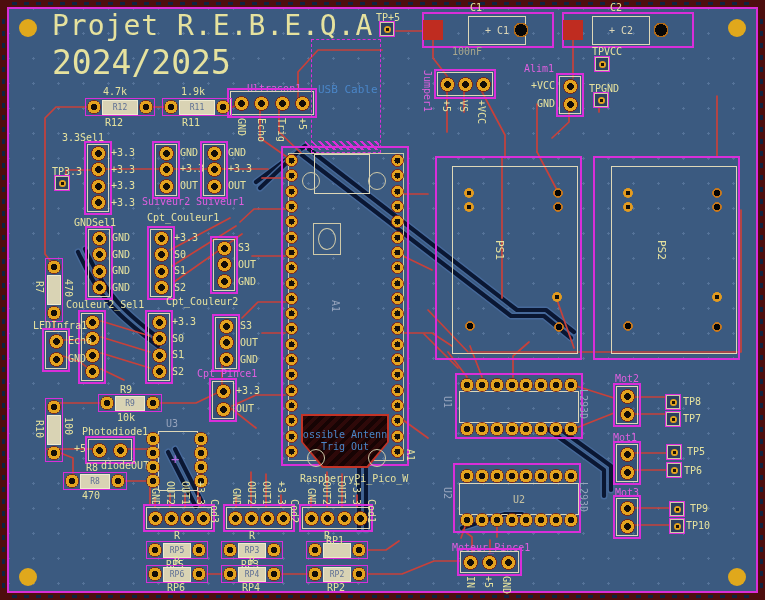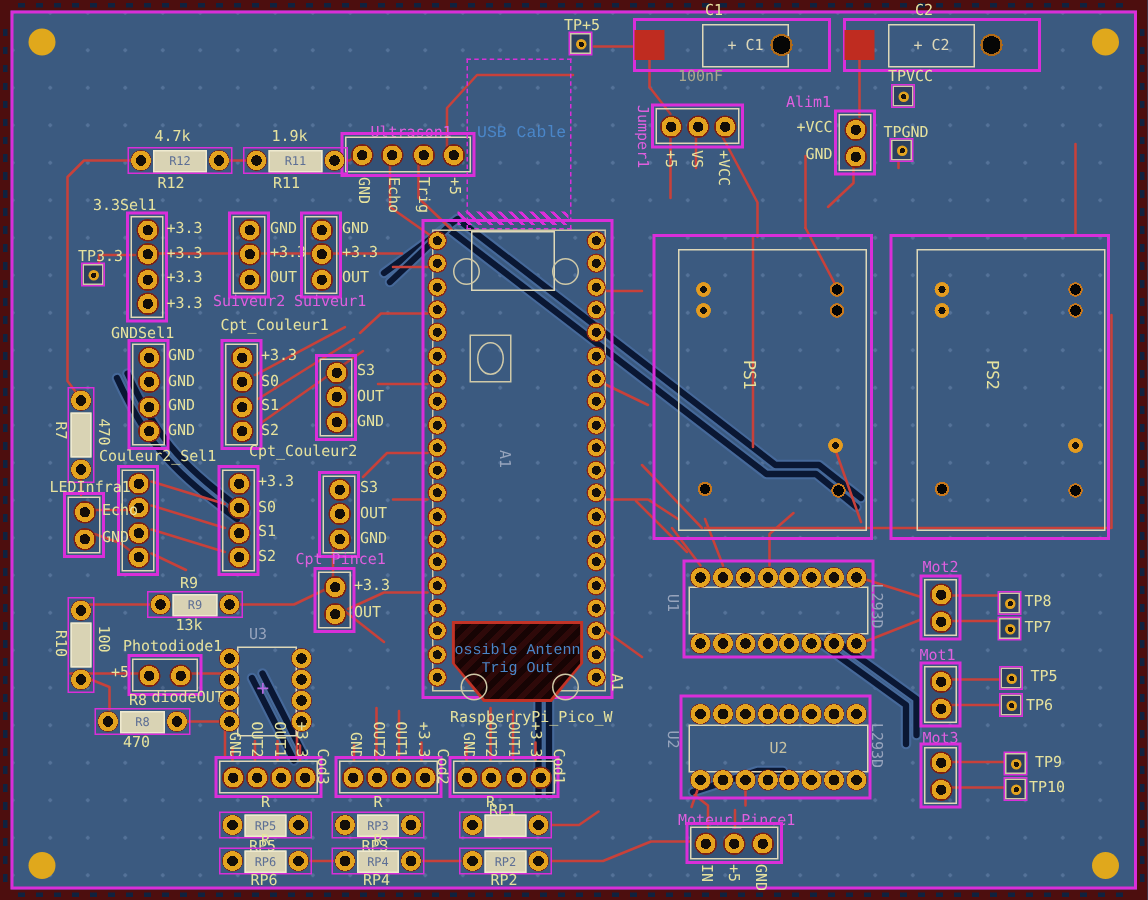--- a/index.html
+++ b/index.html
@@ -16,21 +16,21 @@
   .stage{position:absolute;inset:0;}
   svg.traces{position:absolute;left:0;top:0;}
   .tr{stroke:#c8413a;stroke-width:1.7;fill:none;stroke-linecap:round;stroke-linejoin:round;}
   .tu{stroke:#46699a;stroke-width:7;fill:none;stroke-linecap:round;stroke-linejoin:round;}
   .td{stroke:#0a1733;stroke-width:4.2;fill:none;stroke-linecap:round;stroke-linejoin:round;}
   .dot{position:absolute;width:18px;height:18px;border-radius:50%;background:#e0a81c;}
   .lbl{position:absolute;font-size:10px;line-height:1;color:#e6e29e;white-space:pre;}
   .lbl.mag{color:#df5fdf;}
   .lbl.fab{color:#97a4bc;}
   .lbl.dim{color:#a9a88e;}
-  .lbl.blue{color:#4a86c8;font-family:Liberation Mono, monospace;}
+  .lbl.blue{color:#4a86c8;}
   .vt{transform:rotate(90deg);transform-origin:0 0;}
   .conn{position:absolute;display:flex;align-items:center;justify-content:space-around;
         border:1px solid #ded8b8;outline:2px solid #d92ed9;outline-offset:1px;background:rgba(10,20,40,.12);}
   .conn.v{flex-direction:column;}
   .pad{width:15px;height:15px;border-radius:50%;position:relative;flex:0 0 auto;
        background:radial-gradient(circle,#140e08 0 3.5px,#e3a31f 3.5px 6.5px,#7c2014 6.5px 7.6px,rgba(0,0,0,0) 7.6px);}
   .pad.sq::before{content:"";position:absolute;inset:-1px;background:#bf2c20;z-index:-1;}
   .bare{position:absolute;display:flex;justify-content:space-between;align-items:center;}
   .bare.v{flex-direction:column;}
   .bare .pad{width:14px;height:14px;}
@@ -143,20 +143,22 @@
   <path class="tr" d="M467,377 L448,352 M482,377 L470,346 M513,377 V356 L529,342"></path>
   <path class="tr" d="M467,521 L461,538 M497,521 V537"></path>
   <path class="tr" d="M150,475 V505 M198,475 V505 M54,313 V330"></path>
 </svg>
 
 <div class="dot" style="left:19px;top:19px"></div>
 <div class="dot" style="left:728px;top:19px"></div>
 <div class="dot" style="left:19px;top:568px"></div>
 <div class="dot" style="left:728px;top:568px"></div>
 
+<div class="lbl" style="left:52px;top:12px;font-size:28px;letter-spacing:1px">Projet R.E.B.E.Q.A</div>
+<div class="lbl" style="left:52px;top:46px;font-size:33px">2024/2025</div>
 
 <span class="lbl" style="left:376px;top:13px">TP+5</span>
 <div class="tp" style="left:380px;top:22px"></div>
 
 <div class="icbox" style="left:424px;top:14px;width:128px;height:32px"></div>
 <span class="lbl" style="left:470px;top:3px">C1</span>
 <div class="capbody" style="left:468px;top:16px;width:56px;height:27px">+  C1</div>
 <div class="bigpad sq" style="left:424px;top:21px"></div>
 <div class="bigpad dark" style="left:512px;top:21px"></div>
 <span class="lbl dim" style="left:452px;top:47px">100nF</span>
@@ -339,21 +341,21 @@
     </div>
 <span class="lbl" style="left:236px;top:386px">+3.3</span>
 <span class="lbl" style="left:236px;top:404px">OUT</span>
 
 <span class="lbl" style="left:120px;top:385px">R9</span>
 <div class="res" style="left:99px;top:395px;width:60px;height:16px">
   <div class="pad"></div>
   <div class="rbody">R9</div>
   <div class="pad"></div>
 </div>
-<span class="lbl" style="left:117px;top:413px">13k</span>
+<span class="lbl" style="left:117px;top:413px">10k</span>
 
 <div class="res v" style="left:46px;top:399px;width:16px;height:60px">
   <div class="pad"></div>
   <div class="rbody"></div>
   <div class="pad"></div>
 </div>
 <span class="lbl vt" style="left:44px;top:420px">R10</span>
 <span class="lbl vt" style="left:73px;top:417px">100</span>
 
 <span class="lbl" style="left:82px;top:427px">Photodiode1</span>

